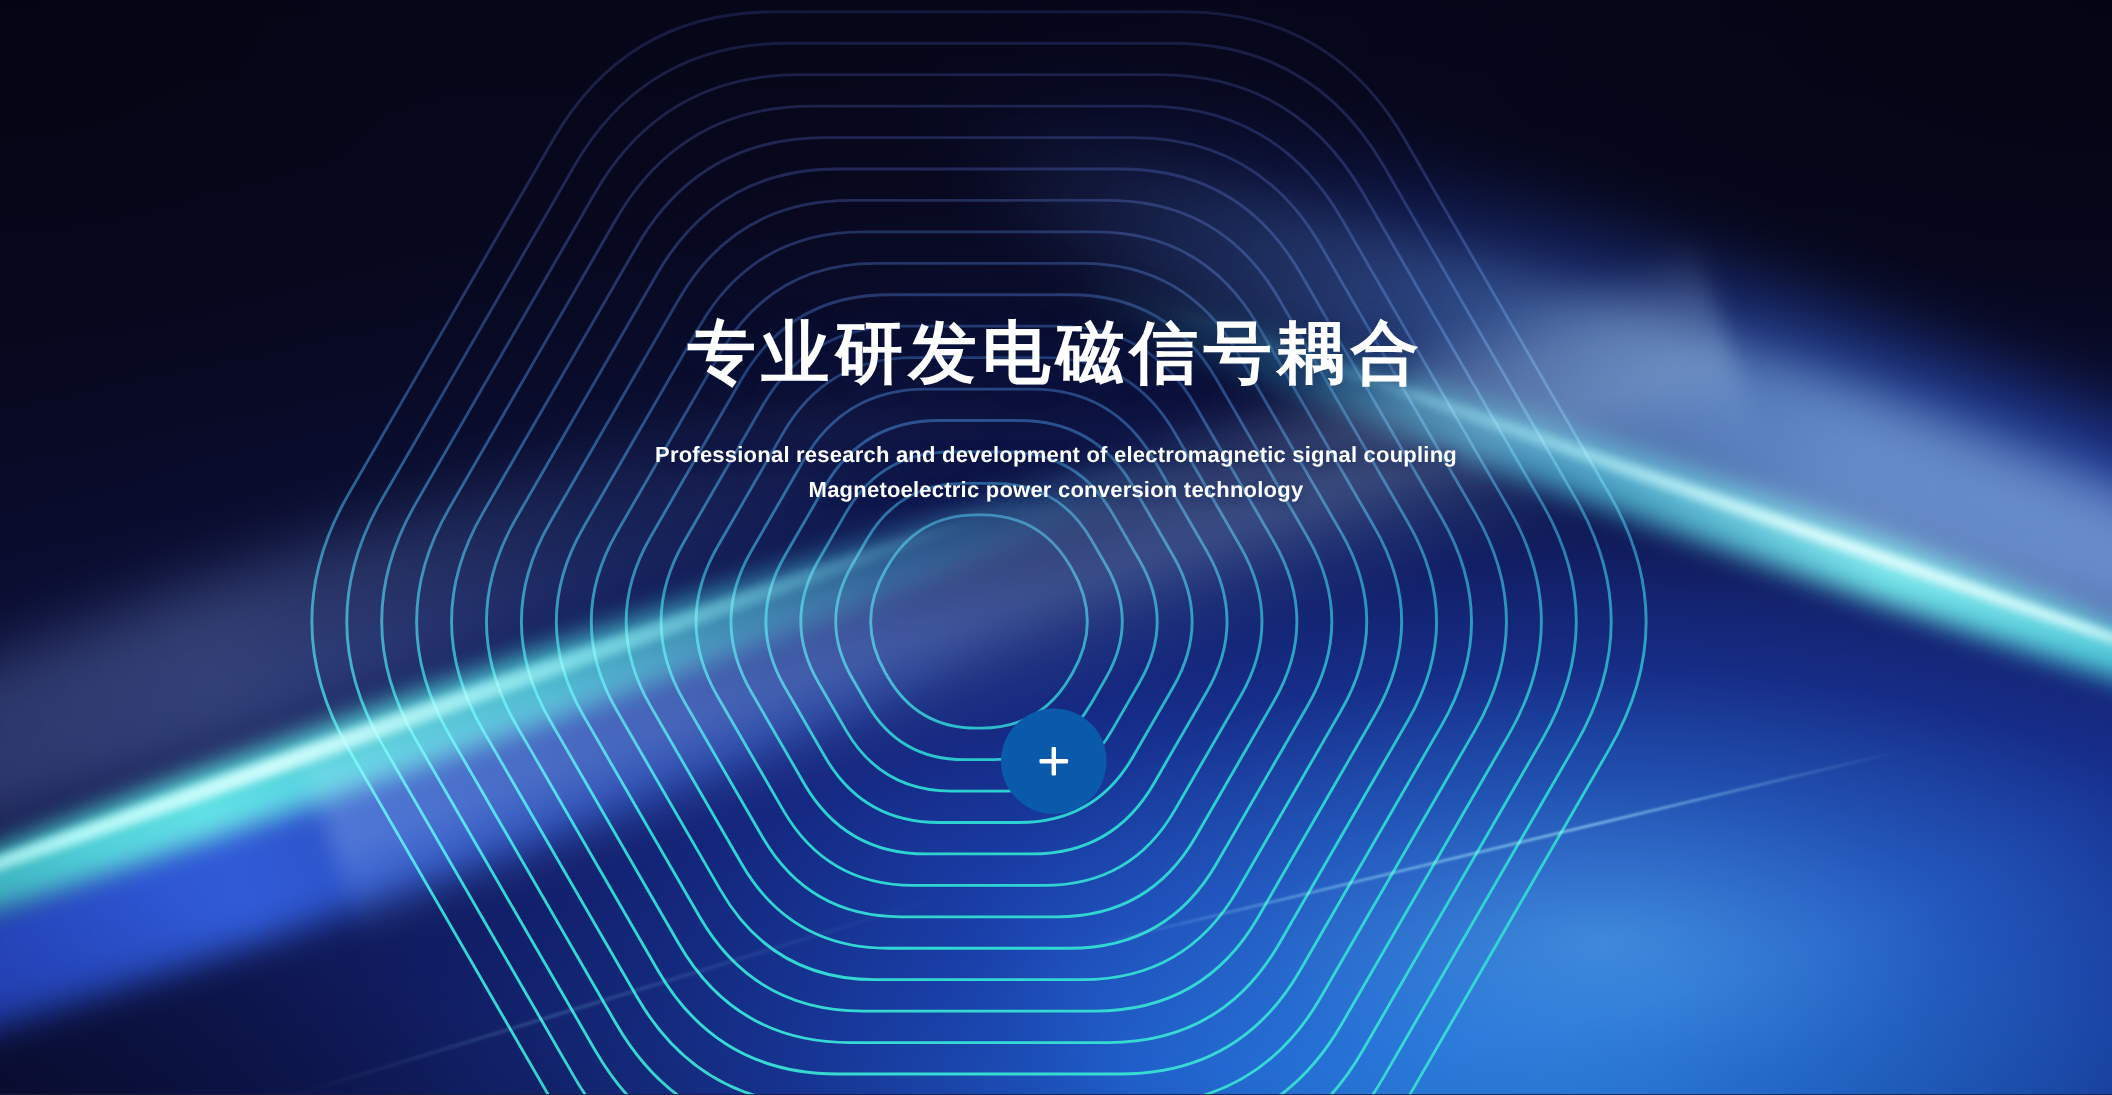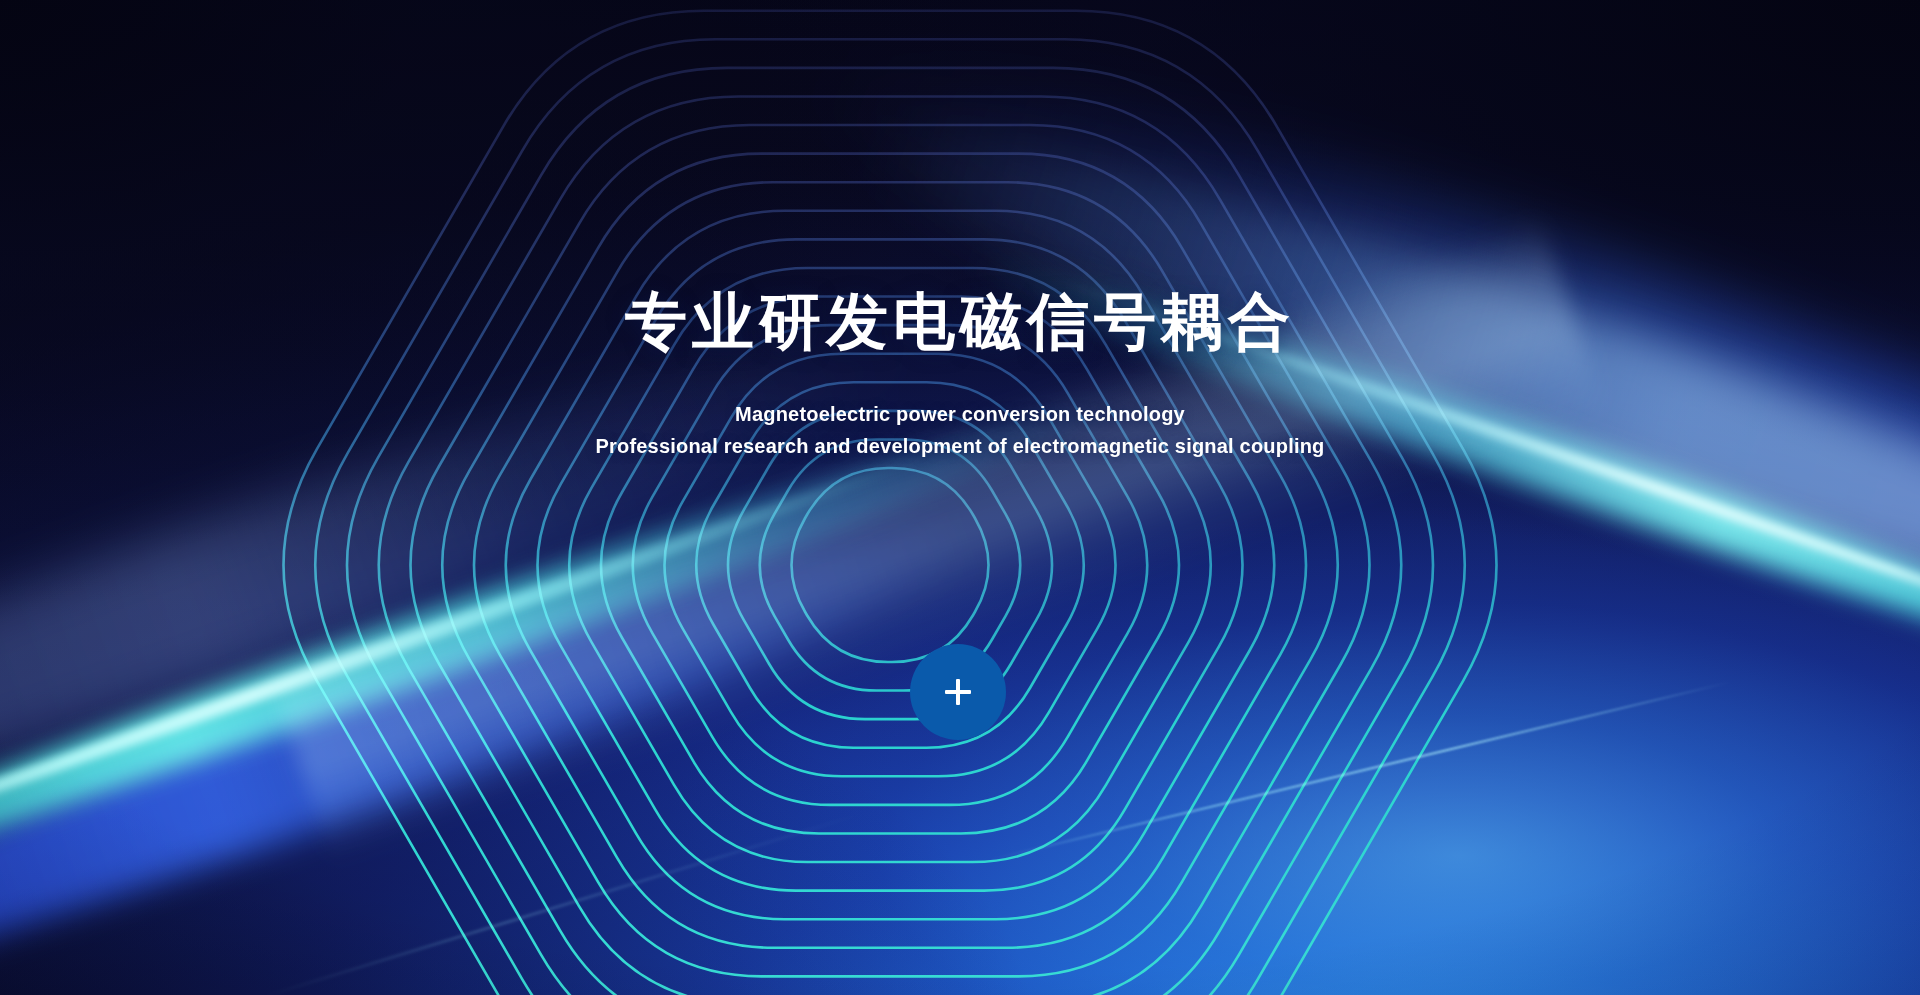--- a/index.html
+++ b/index.html
@@ -304,22 +304,22 @@
 
   <div class="layer vignette"></div>
 
   <div id="content">
 
     <div class="title-block">
       <div class="title-line">专业研发电磁信号耦合</div>
     </div>
 
     <div class="subtitle-block">
+      <div class="subtitle-line">Professional research and development of electromagnetic signal coupling</div>
       <div class="subtitle-line">Magnetoelectric power conversion technology</div>
-      <div class="subtitle-line">Professional research and development of electromagnetic signal coupling</div>
     </div>
 
   </div>
 
   <button id="plus-button" aria-label="+">
     <span class="plus-glyph"></span>
   </button>
 
 </div>
 

